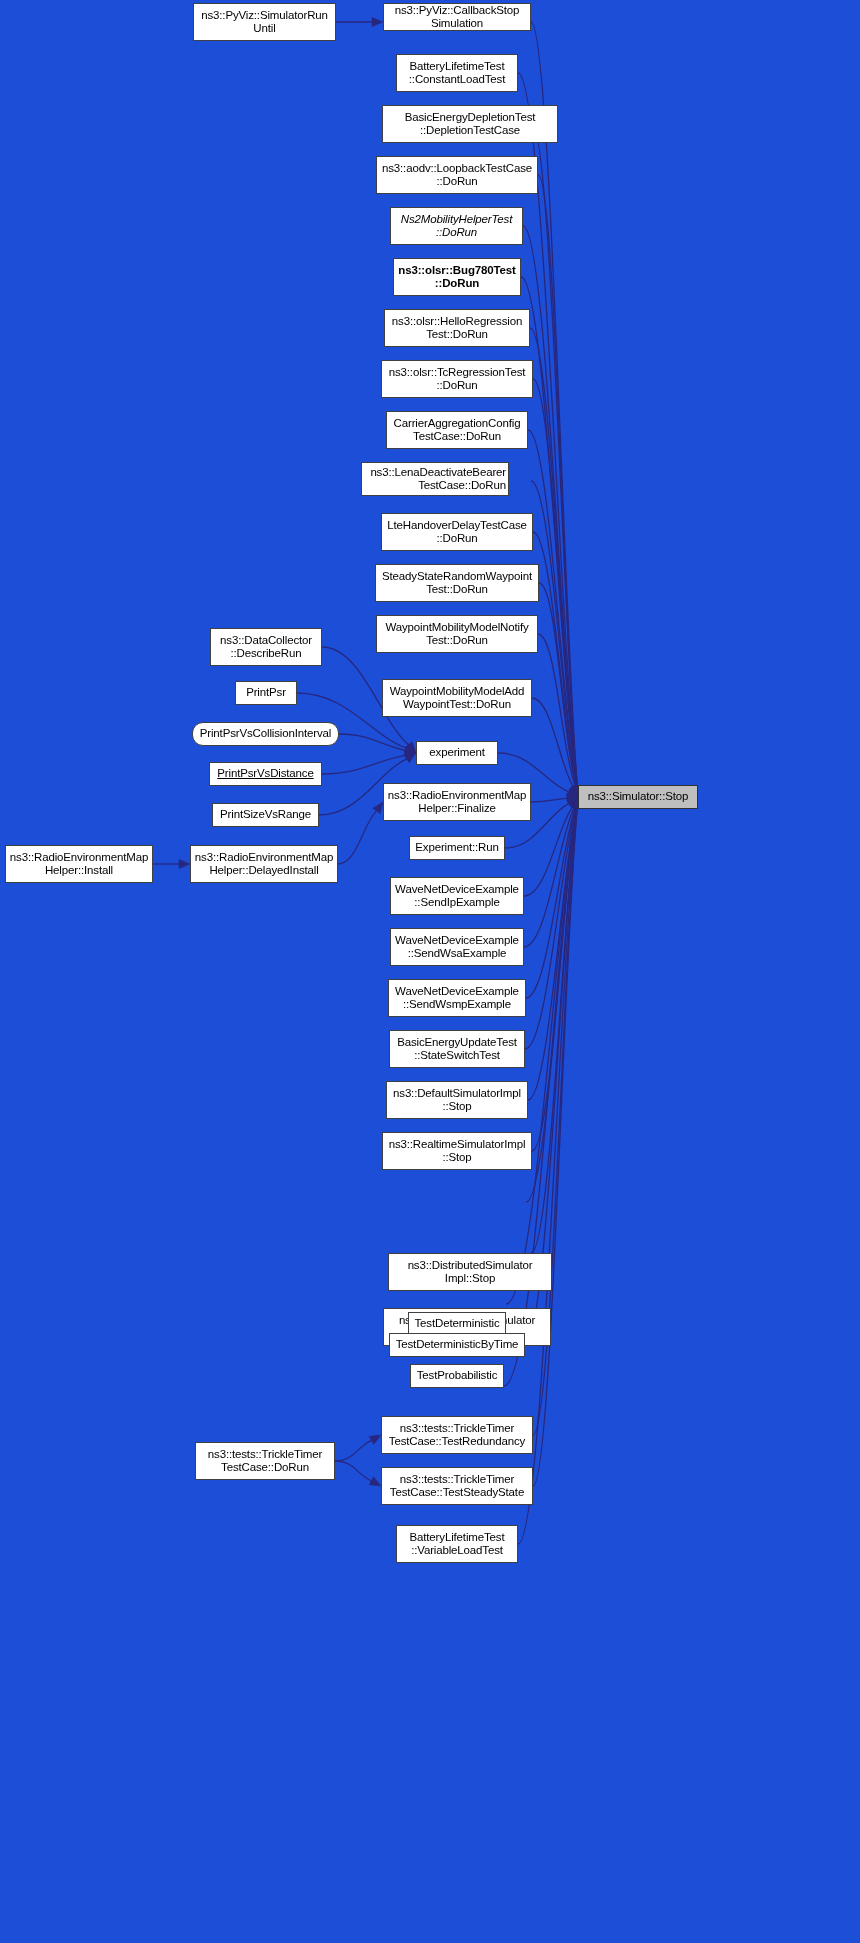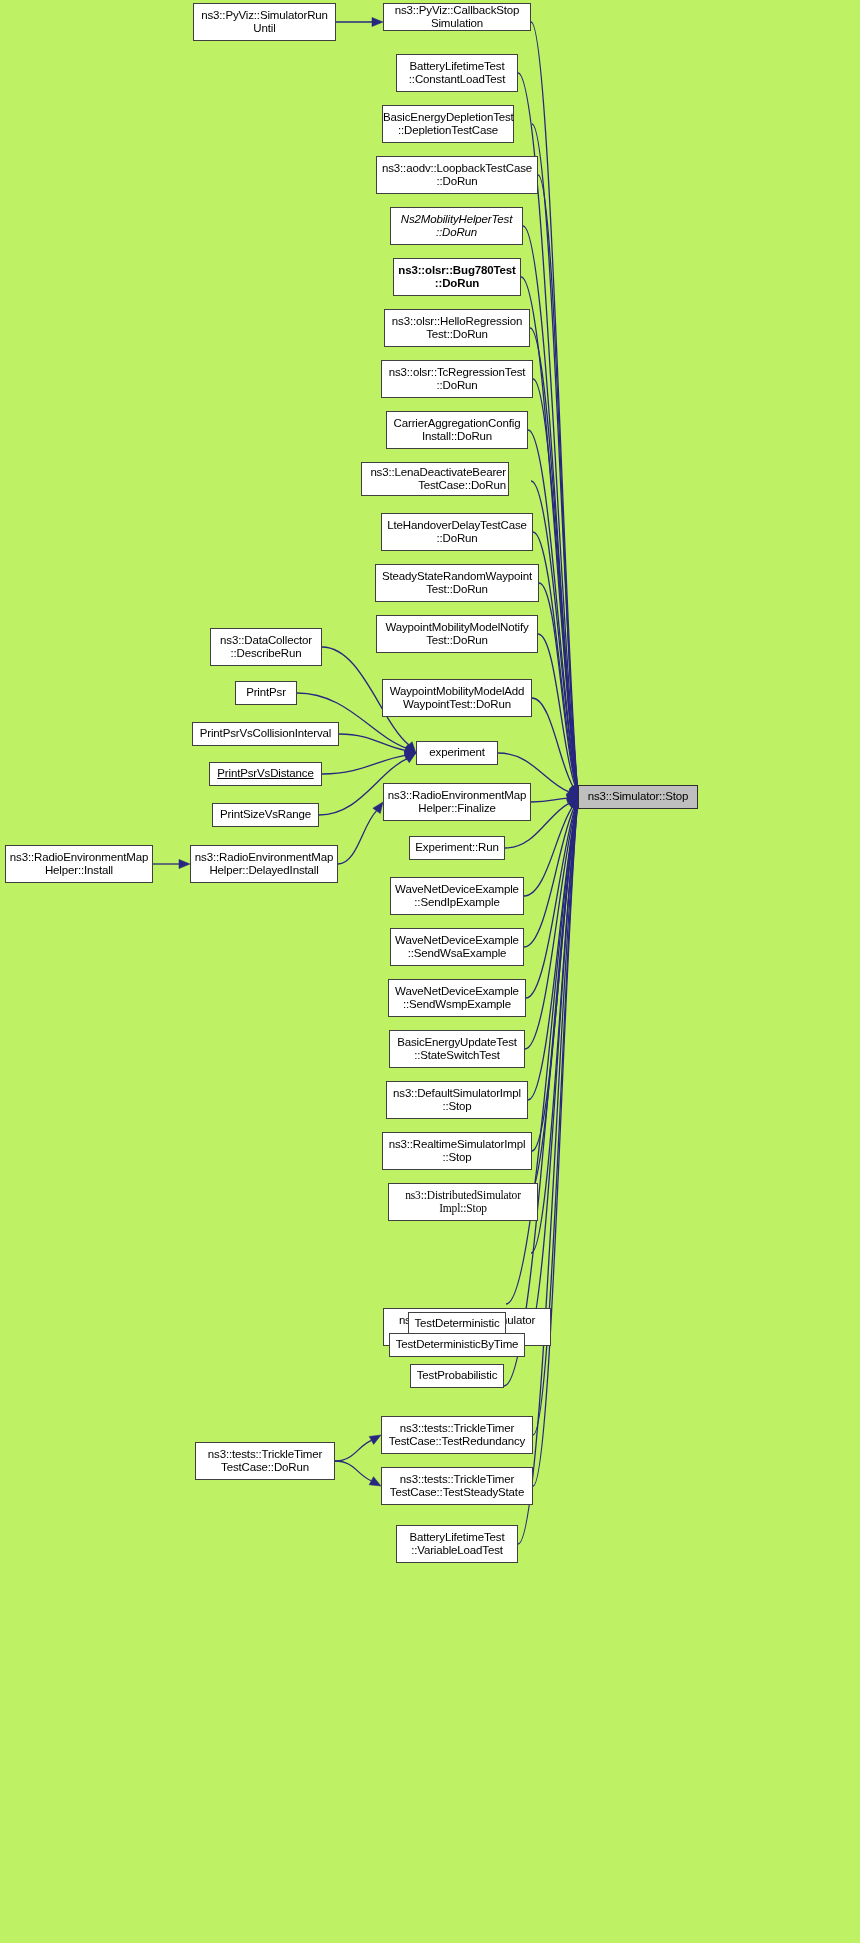--- a/index.html
+++ b/index.html
@@ -9,21 +9,21 @@
     background: #ffffff;
   }
   body {
     font-family: "Liberation Sans", "DejaVu Sans", sans-serif;
   }
   #graph {
     position: relative;
     width: 860px;
     height: 1943px;
     overflow: hidden;
-    background: #bef264;
+    background: #1d4ed8;
   }
   #edge-layer {
     position: absolute;
     left: 0;
     top: 0;
     width: 860px;
     height: 1943px;
     pointer-events: none;
   }
   .node {
@@ -223,34 +223,34 @@
         <polygon points="381,1486 369.1385691207706,1484.7890262194153 373.53169166863336,1476.7056807313477" fill="#27277f" stroke="#27277f" stroke-width="0.5"></polygon>
       </g>
     </svg>
   <div id="node-layer">
       <div class="node" style="left: 193px; top: 3px; width: 143px; height: 38px;"><span class="node-label">ns3::PyViz::SimulatorRun
 Until</span></div>
       <div class="node" style="left: 383px; top: 3px; width: 148px; height: 28px;"><span class="node-label">ns3::PyViz::CallbackStop
 Simulation</span></div>
       <div class="node" style="left: 396px; top: 54px; width: 122px; height: 38px;"><span class="node-label">BatteryLifetimeTest
 ::ConstantLoadTest</span></div>
-      <div class="node" style="left: 382px; top: 105px; width: 132px; height: 38px;"><span class="node-label">BasicEnergyDepletionTest
+      <div class="node" style="left: 382px; top: 105px; width: 176px; height: 38px;"><span class="node-label">BasicEnergyDepletionTest
 ::DepletionTestCase</span></div>
       <div class="node" style="left: 376px; top: 156px; width: 162px; height: 38px;"><span class="node-label">ns3::aodv::LoopbackTestCase
 ::DoRun</span></div>
       <div class="node" style="left: 390px; top: 207px; width: 133px; height: 38px; font-style: italic;"><span class="node-label">Ns2MobilityHelperTest
 ::DoRun</span></div>
       <div class="node" style="left: 393px; top: 258px; width: 128px; height: 38px; font-weight: bold;"><span class="node-label">ns3::olsr::Bug780Test
 ::DoRun</span></div>
       <div class="node" style="left: 384px; top: 309px; width: 146px; height: 38px;"><span class="node-label">ns3::olsr::HelloRegression
 Test::DoRun</span></div>
       <div class="node" style="left: 381px; top: 360px; width: 152px; height: 38px;"><span class="node-label">ns3::olsr::TcRegressionTest
 ::DoRun</span></div>
       <div class="node" style="left: 386px; top: 411px; width: 142px; height: 38px;"><span class="node-label">CarrierAggregationConfig
-Install::DoRun</span></div>
+TestCase::DoRun</span></div>
       <div class="node" style="left: 361px; top: 462px; width: 148px; height: 34px; text-align: right;"><span class="node-label">ns3::LenaDeactivateBearer
 TestCase::DoRun</span></div>
       <div class="node" style="left: 381px; top: 513px; width: 152px; height: 38px;"><span class="node-label">LteHandoverDelayTestCase
 ::DoRun</span></div>
       <div class="node" style="left: 375px; top: 564px; width: 164px; height: 38px;"><span class="node-label">SteadyStateRandomWaypoint
 Test::DoRun</span></div>
       <div class="node" style="left: 376px; top: 615px; width: 162px; height: 38px;"><span class="node-label">WaypointMobilityModelNotify
 Test::DoRun</span></div>
       <div class="node" style="left: 382px; top: 679px; width: 150px; height: 38px;"><span class="node-label">WaypointMobilityModelAdd
 WaypointTest::DoRun</span></div>
@@ -263,37 +263,37 @@
       <div class="node" style="left: 390px; top: 928px; width: 134px; height: 38px;"><span class="node-label">WaveNetDeviceExample
 ::SendWsaExample</span></div>
       <div class="node" style="left: 388px; top: 979px; width: 138px; height: 38px;"><span class="node-label">WaveNetDeviceExample
 ::SendWsmpExample</span></div>
       <div class="node" style="left: 389px; top: 1030px; width: 136px; height: 38px;"><span class="node-label">BasicEnergyUpdateTest
 ::StateSwitchTest</span></div>
       <div class="node" style="left: 386px; top: 1081px; width: 142px; height: 38px;"><span class="node-label">ns3::DefaultSimulatorImpl
 ::Stop</span></div>
       <div class="node" style="left: 382px; top: 1132px; width: 150px; height: 38px;"><span class="node-label">ns3::RealtimeSimulatorImpl
 ::Stop</span></div>
-      <div class="node" style="left: 388px; top: 1183px; width: 150px; height: 38px; font-family: Liberation Serif, serif;"><span class="node-label">ns3::DistributedSimulator
+      <div class="node" style="left: 388px; top: 1253px; width: 164px; height: 38px;"><span class="node-label">ns3::DistributedSimulator
 Impl::Stop</span></div>
       <div class="node" style="left: 383px; top: 1308px; width: 168px; height: 38px;"><span class="node-label">ns3::NullMessageSimulator
 Impl::Stop</span></div>
       <div class="node" style="left: 408px; top: 1292px; width: 98px; height: 24px; margin-top: 20px;"><span class="node-label">TestDeterministic</span></div>
       <div class="node" style="left: 389px; top: 1333px; width: 136px; height: 24px;"><span class="node-label">TestDeterministicByTime</span></div>
       <div class="node" style="left: 410px; top: 1364px; width: 94px; height: 24px;"><span class="node-label">TestProbabilistic</span></div>
       <div class="node" style="left: 381px; top: 1416px; width: 152px; height: 38px;"><span class="node-label">ns3::tests::TrickleTimer
 TestCase::TestRedundancy</span></div>
       <div class="node" style="left: 381px; top: 1467px; width: 152px; height: 38px;"><span class="node-label">ns3::tests::TrickleTimer
 TestCase::TestSteadyState</span></div>
       <div class="node" style="left: 396px; top: 1525px; width: 122px; height: 38px;"><span class="node-label">BatteryLifetimeTest
 ::VariableLoadTest</span></div>
       <div class="node" style="left: 210px; top: 628px; width: 112px; height: 38px;"><span class="node-label">ns3::DataCollector
 ::DescribeRun</span></div>
       <div class="node" style="left: 235px; top: 681px; width: 62px; height: 24px;"><span class="node-label">PrintPsr</span></div>
-      <div class="node" style="left: 192px; top: 722px; width: 147px; height: 24px;"><span class="node-label">PrintPsrVsCollisionInterval</span></div>
+      <div class="node" style="left: 192px; top: 722px; width: 147px; height: 24px; border-radius: 11px;"><span class="node-label">PrintPsrVsCollisionInterval</span></div>
       <div class="node" style="left: 209px; top: 762px; width: 113px; height: 24px; text-decoration: underline;"><span class="node-label">PrintPsrVsDistance</span></div>
       <div class="node" style="left: 212px; top: 803px; width: 107px; height: 24px;"><span class="node-label">PrintSizeVsRange</span></div>
       <div class="node" style="left: 190px; top: 845px; width: 148px; height: 38px;"><span class="node-label">ns3::RadioEnvironmentMap
 Helper::DelayedInstall</span></div>
       <div class="node" style="left: 5px; top: 845px; width: 148px; height: 38px;"><span class="node-label">ns3::RadioEnvironmentMap
 Helper::Install</span></div>
       <div class="node" style="left: 195px; top: 1442px; width: 140px; height: 38px;"><span class="node-label">ns3::tests::TrickleTimer
 TestCase::DoRun</span></div>
       <div class="node current" style="left: 578px; top: 785px; width: 120px; height: 24px;"><span class="node-label">ns3::Simulator::Stop</span></div>
     </div>

